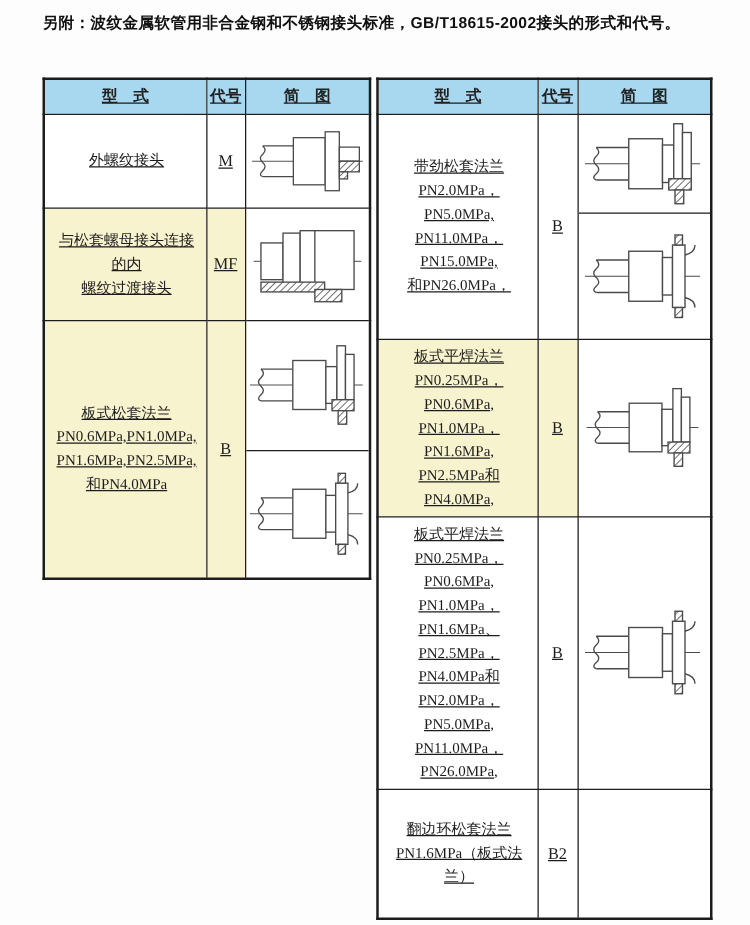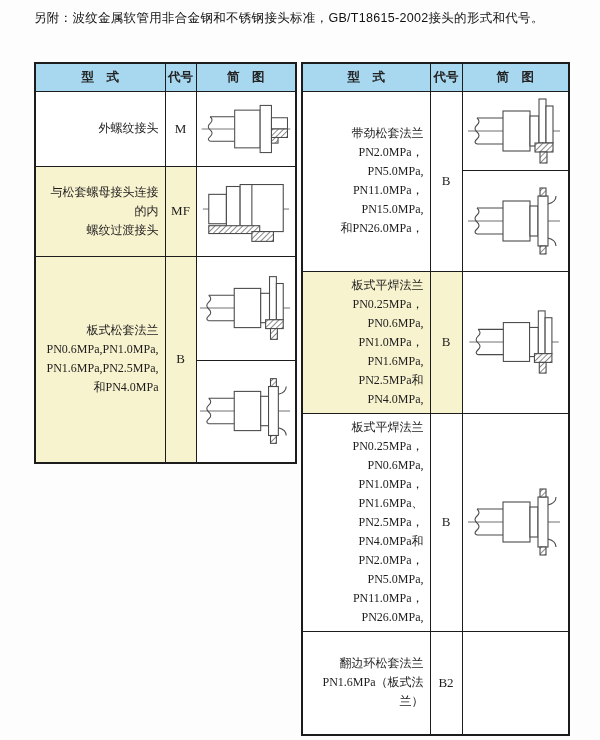--- a/index.html
+++ b/index.html
@@ -13,49 +13,50 @@
   body{
     width:600px;height:740px;
     background:#fdfdfd;
     font-family:"Liberation Sans", sans-serif;
     color:#1c1c1c;
     position:relative;
     overflow:hidden;
   }
   .page-title{
     position:absolute;left:34px;top:10px;width:540px;
-    font-size:12.5px;font-weight:normal;letter-spacing:0.3px;
+    font-size:12.5px;font-weight:bold;letter-spacing:0.3px;
     color:#111;
   }
   .std-table{
     position:absolute;top:62px;
     border-collapse:collapse;
     table-layout:fixed;
     background:#fff;
     border:2px solid var(--border);
+    text-decoration:underline;
   }
   .std-table.left{left:34px;width:261px;}
   .std-table.right{left:301px;width:267px;}
   .std-table td,.std-table th{
     border:1px solid var(--border);
     padding:0;
     vertical-align:middle;
     overflow:hidden;
   }
   .std-table th{
     background:var(--header-bg);
     font-size:12.5px;font-weight:bold;color:#222;
     height:28px;text-align:center;
   }
   td.type-cell{
     font-family:"Liberation Serif", serif;
     font-size:12px;line-height:19px;
     padding:4px 6px 4px 8px;
     white-space:pre-line;
-    text-align:right;
+    text-align:center;
   }
   td.code-cell{
     font-family:"Liberation Serif", serif;
     font-size:13px;text-align:center;
   }
   td.sketch-cell{background:#fff;text-align:center;vertical-align:middle;}
   tr.hl td.type-cell, tr.hl td.code-cell{background:var(--highlight-bg);}
   .sub-sketch{
     display:flex;align-items:center;justify-content:center;
   }

